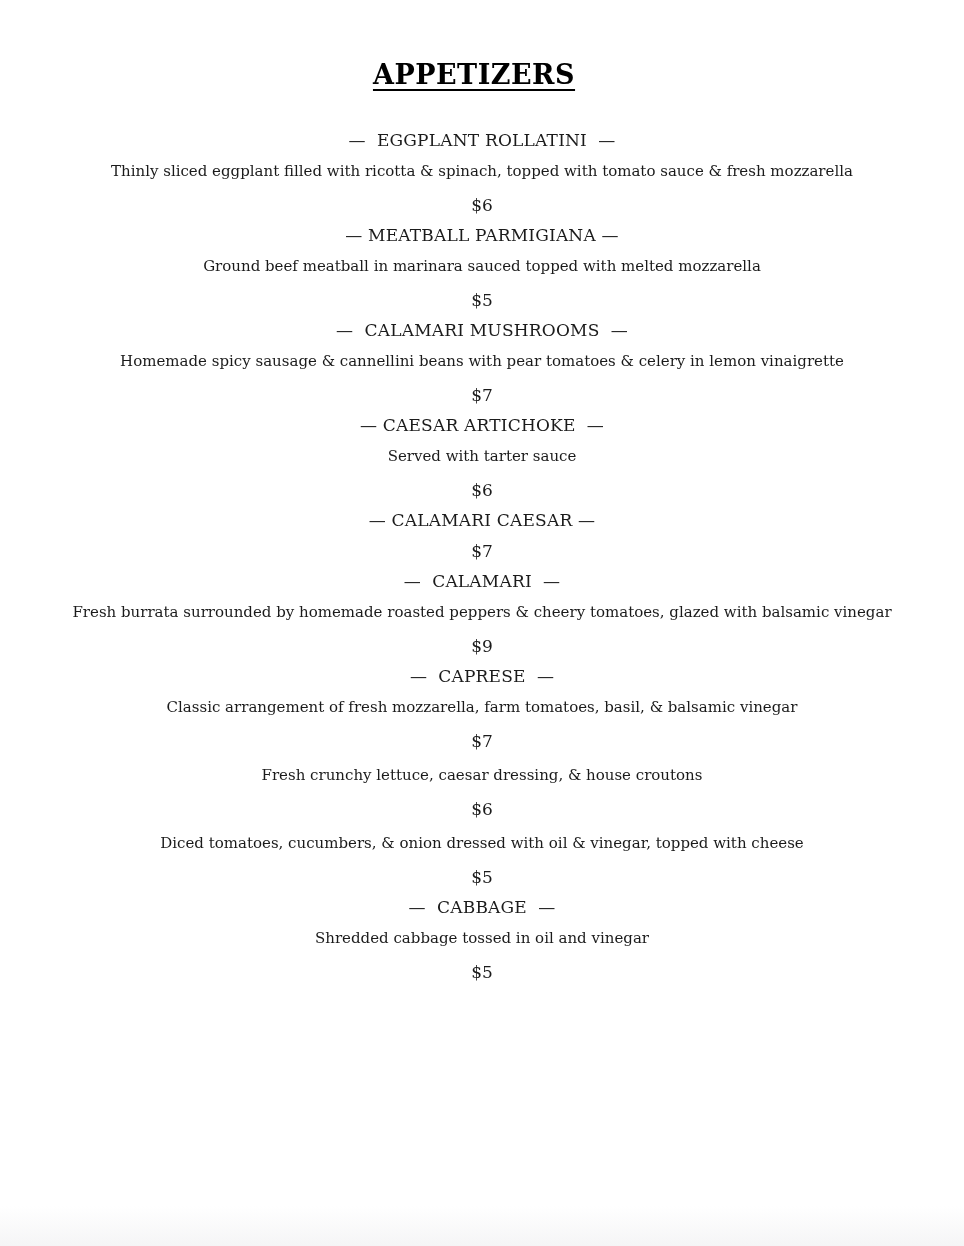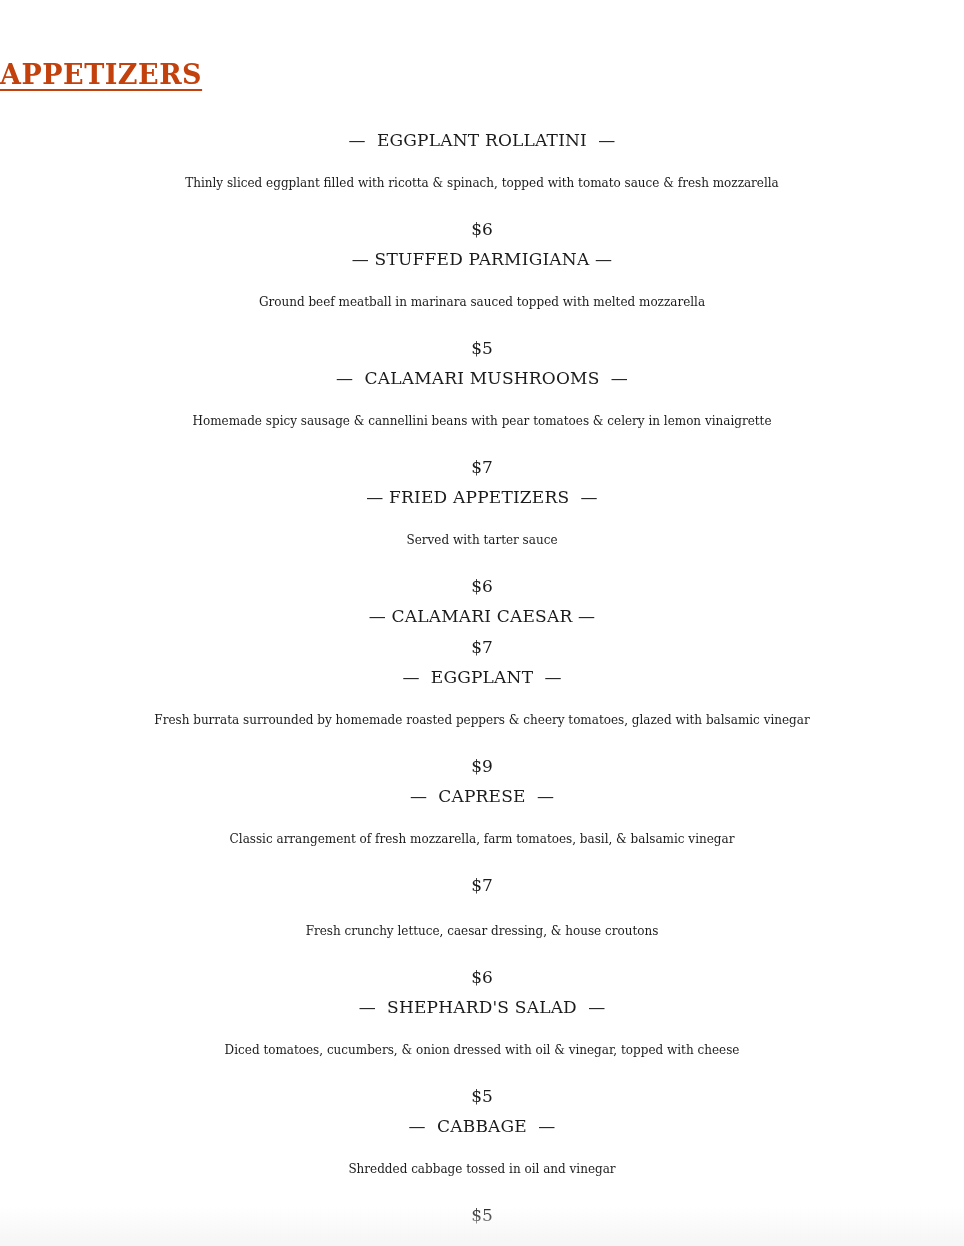--- a/index.html
+++ b/index.html
@@ -13,49 +13,49 @@
     width: 964px;
     height: 1246px;
     margin: 0 auto;
     background: #ffffff;
     font-family: "DejaVu Serif", serif;
     color: #1b1b1b;
     overflow: hidden;
   }
   .menu-title {
     margin: 55px 16px 32px 0;
-    text-align: left;
+    text-align: center;
     font-size: 27px;
     line-height: 40px;
     font-weight: 700;
     letter-spacing: 0.5px;
-    color: #c2410c;
+    color: #000000;
     text-decoration: underline;
     text-underline-offset: 5px;
     text-decoration-thickness: 2px;
   }
   .menu-items {
     width: 100%;
   }
   .menu-item {
     text-align: center;
   }
   .item-header {
     margin: 0;
     font-size: 17px;
     font-weight: 500;
     line-height: 27px;
     letter-spacing: 0.2px;
     white-space: pre; 
     color: #1b1b1b;
   }
   .item-desc {
-    margin: 12px auto;
+    margin: 0 auto;
     max-width: 850px;
-    font-size: 12px;
+    font-size: 15px;
     font-weight: 400;
     line-height: 34px;
     color: #1b1b1b;
   }
   .item-price {
     margin: 0;
     font-size: 17px;
     font-weight: 400;
     line-height: 34px;
     color: #1b1b1b;
@@ -79,61 +79,60 @@
 
   <div class="menu-items">
 
     <div class="menu-item">
       <h3 class="item-header">—  EGGPLANT ROLLATINI  —</h3>
       <p class="item-desc">Thinly sliced eggplant filled with ricotta &amp; spinach, topped with tomato sauce &amp; fresh mozzarella</p>
       <p class="item-price">$6</p>
     </div>
 
     <div class="menu-item">
-      <h3 class="item-header">— STUFFED PARMIGIANA —</h3>
+      <h3 class="item-header">— MEATBALL PARMIGIANA —</h3>
       <p class="item-desc">Ground beef meatball in marinara sauced topped with melted mozzarella</p>
       <p class="item-price">$5</p>
     </div>
 
     <div class="menu-item">
       <h3 class="item-header">—  CALAMARI MUSHROOMS  —</h3>
       <p class="item-desc">Homemade spicy sausage &amp; cannellini beans with pear tomatoes &amp; celery in lemon vinaigrette</p>
       <p class="item-price">$7</p>
     </div>
 
     <div class="menu-item">
-      <h3 class="item-header">— FRIED APPETIZERS  —</h3>
+      <h3 class="item-header">— CAESAR ARTICHOKE  —</h3>
       <p class="item-desc">Served with tarter sauce</p>
       <p class="item-price">$6</p>
     </div>
 
     <div class="menu-item">
       <h3 class="item-header">— CALAMARI CAESAR —</h3>
       <p class="item-price">$7</p>
     </div>
 
     <div class="menu-item">
-      <h3 class="item-header">—  EGGPLANT  —</h3>
+      <h3 class="item-header">—  CALAMARI  —</h3>
       <p class="item-desc">Fresh burrata surrounded by homemade roasted peppers &amp; cheery tomatoes, glazed with balsamic vinegar</p>
       <p class="item-price">$9</p>
     </div>
 
     <div class="menu-item">
       <h3 class="item-header">—  CAPRESE  —</h3>
       <p class="item-desc">Classic arrangement of fresh mozzarella, farm tomatoes, basil, &amp; balsamic vinegar</p>
       <p class="item-price">$7</p>
     </div>
 
     <div class="menu-item">
       <p class="item-desc">Fresh crunchy lettuce, caesar dressing, &amp; house croutons</p>
       <p class="item-price">$6</p>
     </div>
 
     <div class="menu-item">
-      <h3 class="item-header">—  SHEPHARD'S SALAD  —</h3>
       <p class="item-desc">Diced tomatoes, cucumbers, &amp; onion dressed with oil &amp; vinegar, topped with cheese</p>
       <p class="item-price">$5</p>
     </div>
 
     <div class="menu-item">
       <h3 class="item-header">—  CABBAGE  —</h3>
       <p class="item-desc">Shredded cabbage tossed in oil and vinegar</p>
       <p class="item-price">$5</p>
     </div>
 

